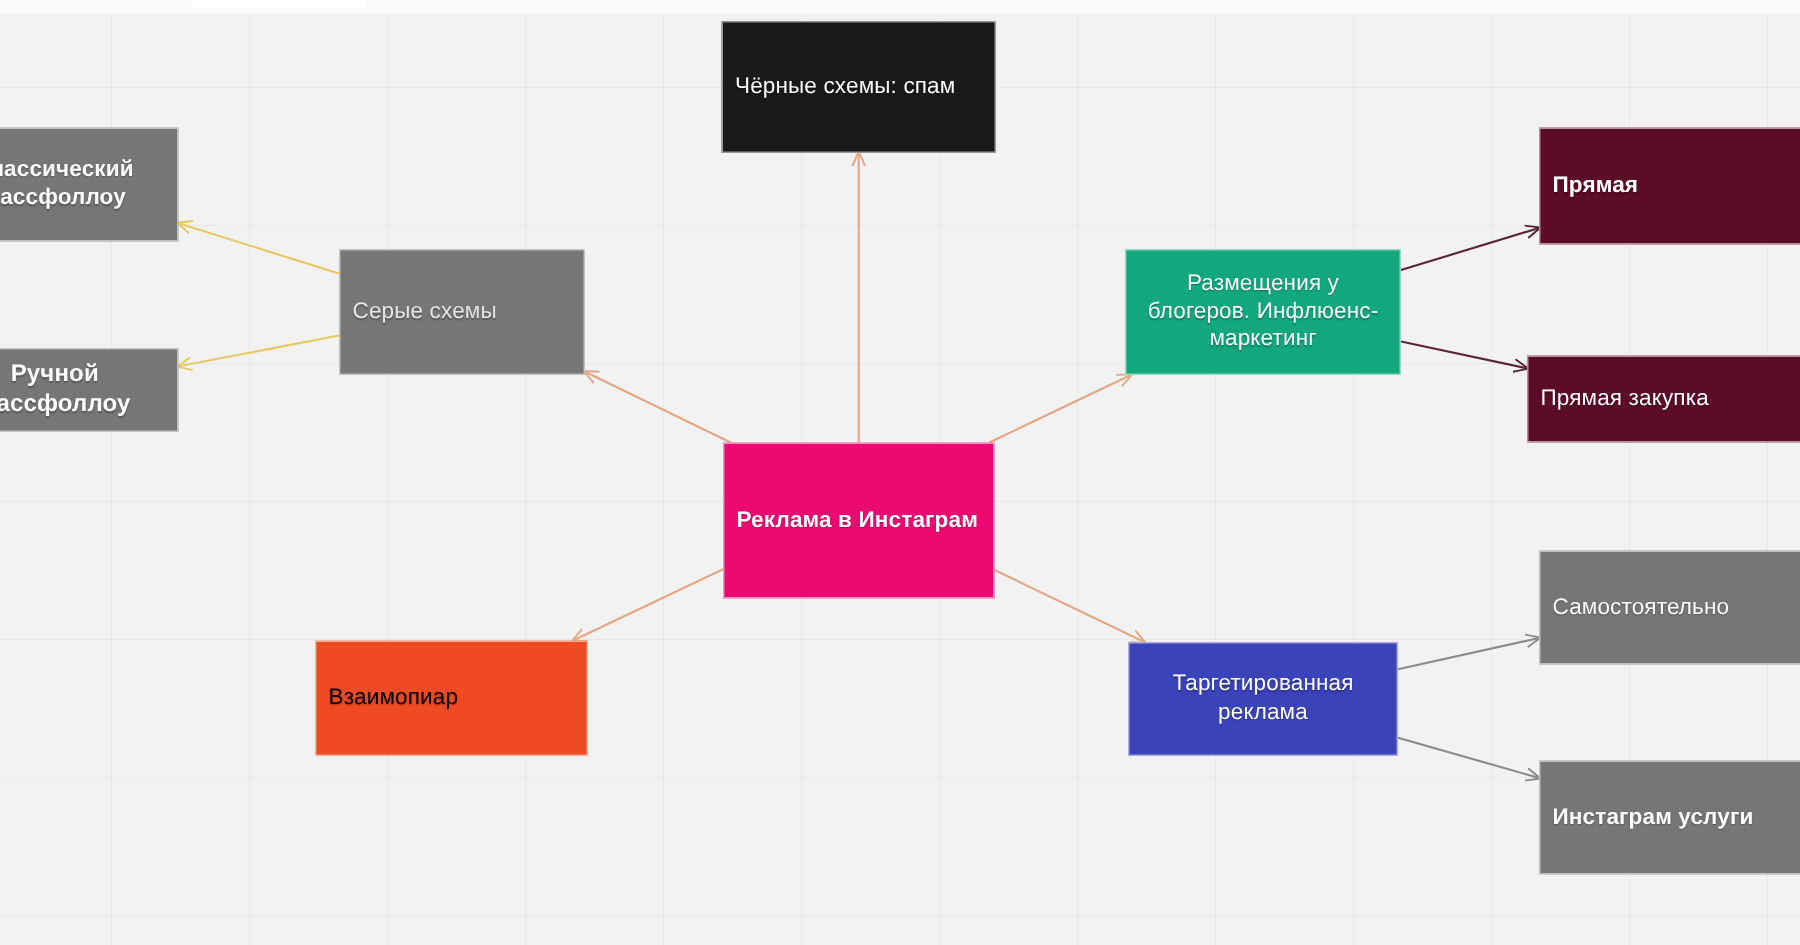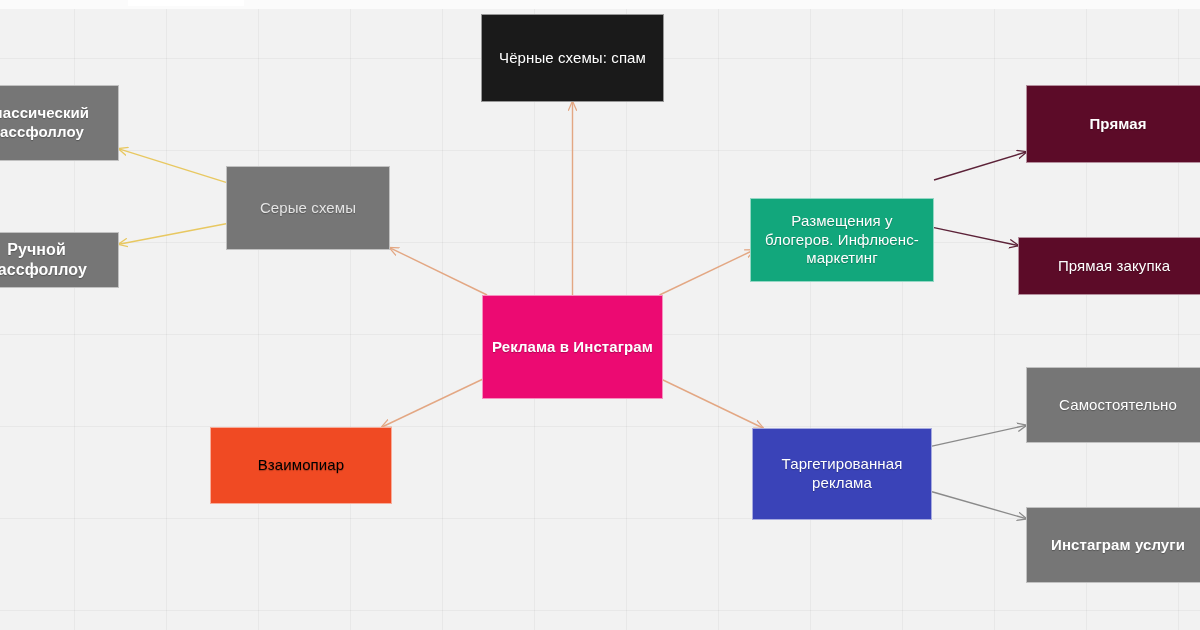--- a/index.html
+++ b/index.html
@@ -40,21 +40,21 @@
   #edges {
     position: absolute;
     inset: 0;
     pointer-events: none;
   }
   .node {
     position: absolute;
     box-sizing: border-box;
     display: flex;
     align-items: center;
-    justify-content: center;
+    justify-content: flex-start;
     text-align: center;
     color: #ffffff;
     line-height: 1.25;
     letter-spacing: 0.1px;
     border: 1px solid rgba(255,255,255,0.55);
   }
   .node span {
     display: block;
     padding: 0 8px;
     text-shadow: 0 1px 1px rgba(0,0,0,0.28);
@@ -120,30 +120,30 @@
       </div>
       <div class="node n-gray w-normal fs15" style="left: 226px; top: 166px; width: 164px; height: 84px; background: rgb(118, 118, 118); color: #e5e5e5;">
         <span>Серые схемы</span>
       </div>
       <div class="node n-pink w-bold fs15" style="left: 482px; top: 295px; width: 181px; height: 104px; background: rgb(236, 10, 114); color: #ffffff;">
         <span>Реклама в Инстаграм</span>
       </div>
       <div class="node n-orange w-normal fs15" style="left: 210px; top: 427px; width: 182px; height: 77px; background: rgb(240, 74, 35); color: #000000;">
         <span>Взаимопиар</span>
       </div>
-      <div class="node n-teal w-normal fs15" style="left: 750px; top: 166px; width: 184px; height: 84px; background: rgb(18, 167, 124); color: rgb(255, 255, 255); margin-top: 32px;">
+      <div class="node n-teal w-normal fs15" style="left: 750px; top: 166px; width: 184px; height: 84px; background: rgb(18, 167, 124); color: rgb(255, 255, 255);">
         <span>Размещения у блогеров. Инфлюенс-маркетинг</span>
       </div>
       <div class="node n-maroon w-bold fs15" style="left: 1026px; top: 85px; width: 184px; height: 78px; background: rgb(92, 11, 40); color: rgb(255, 255, 255);">
         <span>Прямая</span>
       </div>
       <div class="node n-maroon w-normal fs15" style="left: 1018px; top: 237px; width: 192px; height: 58px; background: rgb(92, 11, 40); color: rgb(255, 255, 255);">
         <span>Прямая закупка</span>
       </div>
-      <div class="node n-blue w-normal fs15" style="left: 752px; top: 428px; width: 180px; height: 92px; background: rgb(58, 67, 184); color: rgb(255, 255, 255);">
+      <div class="node n-blue w-normal fs15" style="left: 752px; top: 428px; width: 180px; height: 76px; background: rgb(58, 67, 184); color: rgb(255, 255, 255);">
         <span>Таргетированная реклама</span>
       </div>
       <div class="node n-gray w-normal fs15" style="left: 1026px; top: 367px; width: 184px; height: 76px; background: rgb(118, 118, 118); color: rgb(255, 255, 255);">
         <span>Самостоятельно</span>
       </div>
       <div class="node n-gray w-bold fs15" style="left: 1026px; top: 507px; width: 184px; height: 76px; background: rgb(118, 118, 118); color: rgb(255, 255, 255);">
         <span>Инстаграм услуги</span>
       </div>
     </div>
 </div>

